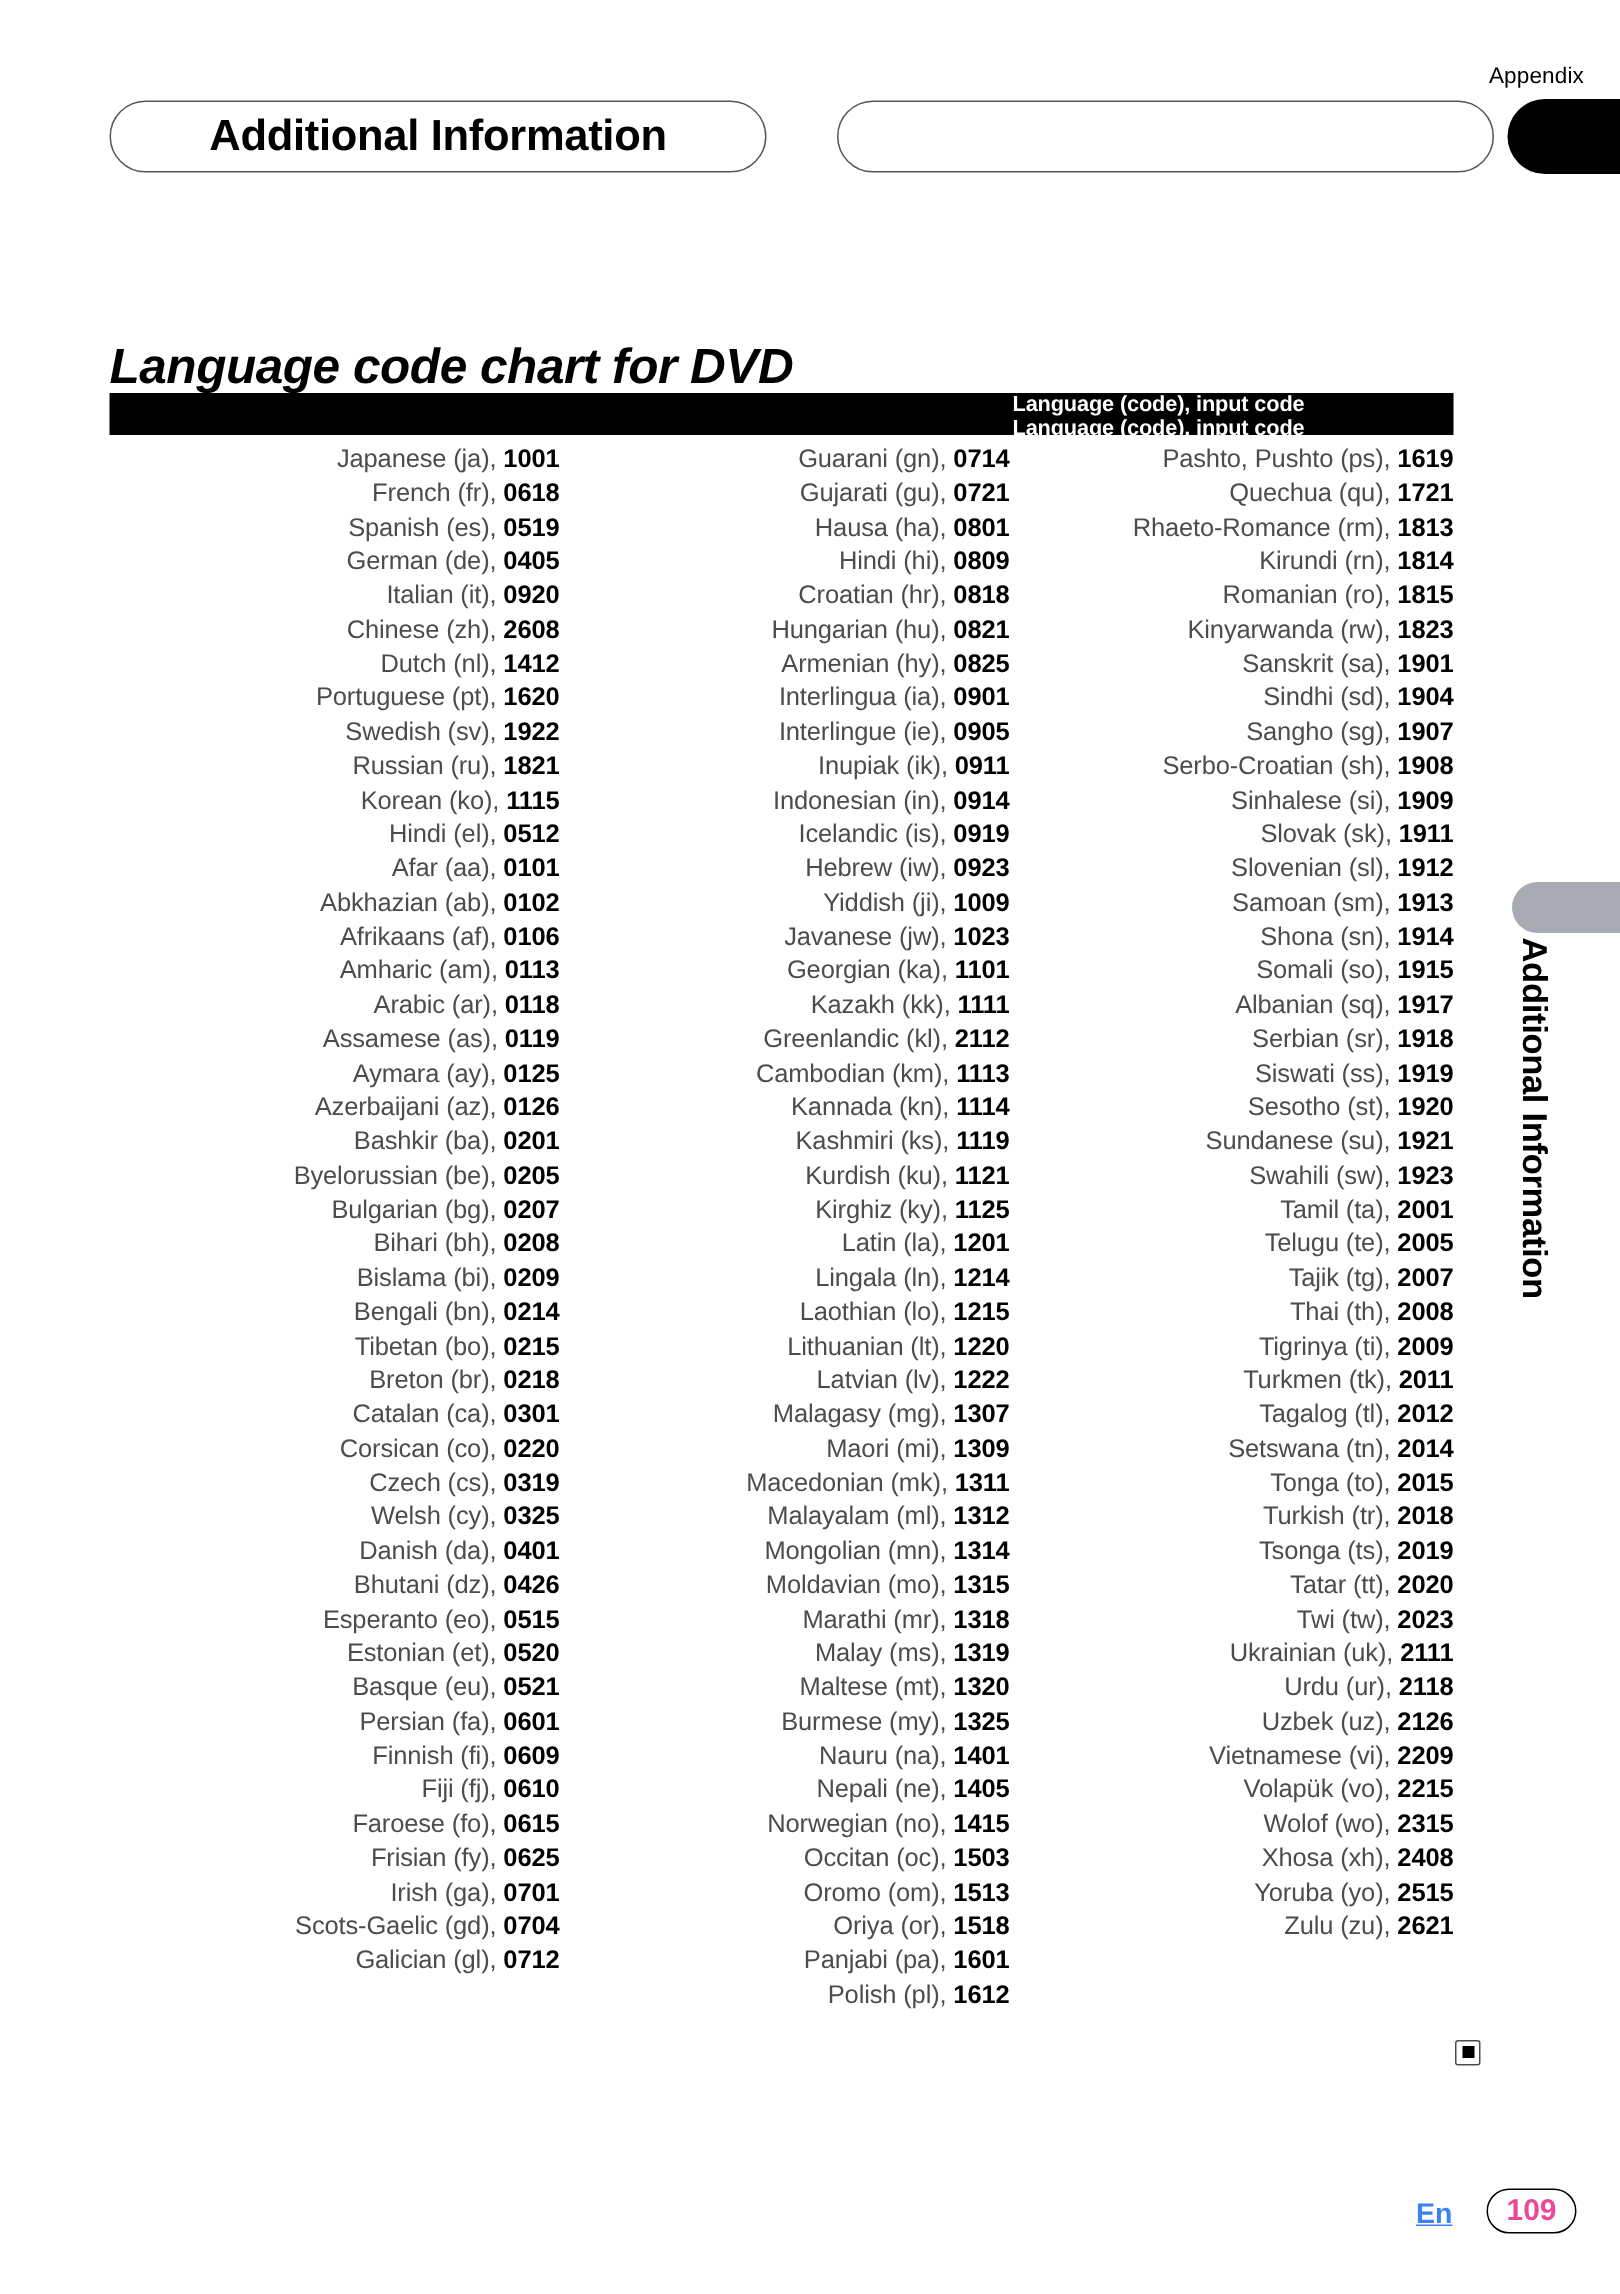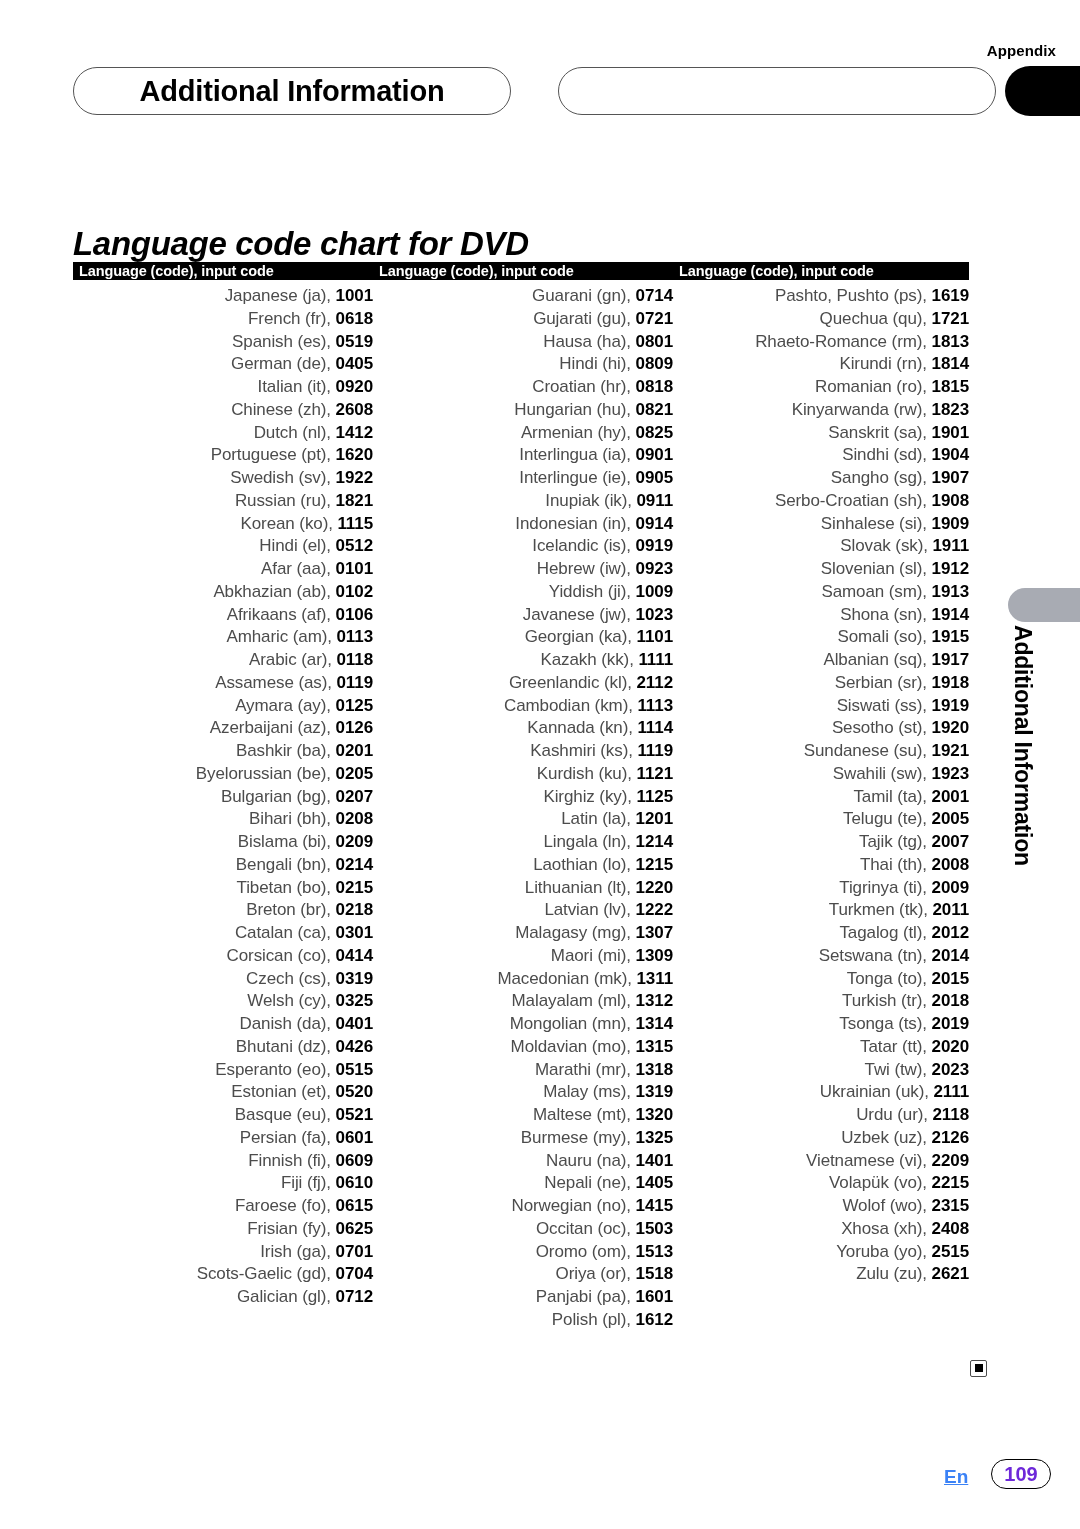--- a/index.html
+++ b/index.html
@@ -15,21 +15,21 @@
     color: #000;
     overflow: hidden;
   }
 
   
   #appendix-label {
     position: absolute;
     top: 42px;
     right: 24px;
     font-size: 15px;
-    font-weight: bold;
+    font-weight: normal;
     letter-spacing: .1px;
     color: #000;
   }
 
   #chapter-pill {
     position: absolute;
     left: 73px;
     top: 67px;
     width: 438px;
     height: 48px;
@@ -112,22 +112,23 @@
   
   #code-table {
     position: absolute;
     left: 73px;
     top: 262px;
     width: 896px;
   }
   #table-header {
     display: flex;
     background: #000;
-    height: 18px;
-    align-items: center;
+    height: 28px;
+    align-items: flex-end;
+    flex-direction: column;
   }
   #table-header .th {
     font-size: 14.5px;
     font-weight: bold;
     color: #fff;
     letter-spacing: -0.1px;
     white-space: nowrap;
     box-sizing: border-box;
     padding-left: 6px;
   }
@@ -196,21 +197,21 @@
     width: 60px;
     height: 30px;
     border: 1.6px solid #000;
     border-radius: 16px;
     box-sizing: border-box;
     display: flex;
     align-items: center;
     justify-content: center;
     font-size: 20px;
     font-weight: bold;
-    color: #6d28d9;
+    color: #ec4899;
   }
 </style>
 </head>
 <body>
 
 <div id="appendix-label">Appendix</div>
 
 <div id="chapter-pill">
   <span class="pill-text">Additional Information</span>
 </div>
@@ -253,21 +254,21 @@
         <div class="row"><span>Azerbaijani (az), </span><span class="code">0126</span></div>
         <div class="row"><span>Bashkir (ba), </span><span class="code">0201</span></div>
         <div class="row"><span>Byelorussian (be), </span><span class="code">0205</span></div>
         <div class="row"><span>Bulgarian (bg), </span><span class="code">0207</span></div>
         <div class="row"><span>Bihari (bh), </span><span class="code">0208</span></div>
         <div class="row"><span>Bislama (bi), </span><span class="code">0209</span></div>
         <div class="row"><span>Bengali (bn), </span><span class="code">0214</span></div>
         <div class="row"><span>Tibetan (bo), </span><span class="code">0215</span></div>
         <div class="row"><span>Breton (br), </span><span class="code">0218</span></div>
         <div class="row"><span>Catalan (ca), </span><span class="code">0301</span></div>
-        <div class="row"><span>Corsican (co), </span><span class="code">0414</span></div>
+        <div class="row"><span>Corsican (co), </span><span class="code">0220</span></div>
         <div class="row"><span>Czech (cs), </span><span class="code">0319</span></div>
         <div class="row"><span>Welsh (cy), </span><span class="code">0325</span></div>
         <div class="row"><span>Danish (da), </span><span class="code">0401</span></div>
         <div class="row"><span>Bhutani (dz), </span><span class="code">0426</span></div>
         <div class="row"><span>Esperanto (eo), </span><span class="code">0515</span></div>
         <div class="row"><span>Estonian (et), </span><span class="code">0520</span></div>
         <div class="row"><span>Basque (eu), </span><span class="code">0521</span></div>
         <div class="row"><span>Persian (fa), </span><span class="code">0601</span></div>
         <div class="row"><span>Finnish (fi), </span><span class="code">0609</span></div>
         <div class="row"><span>Fiji (fj), </span><span class="code">0610</span></div>

